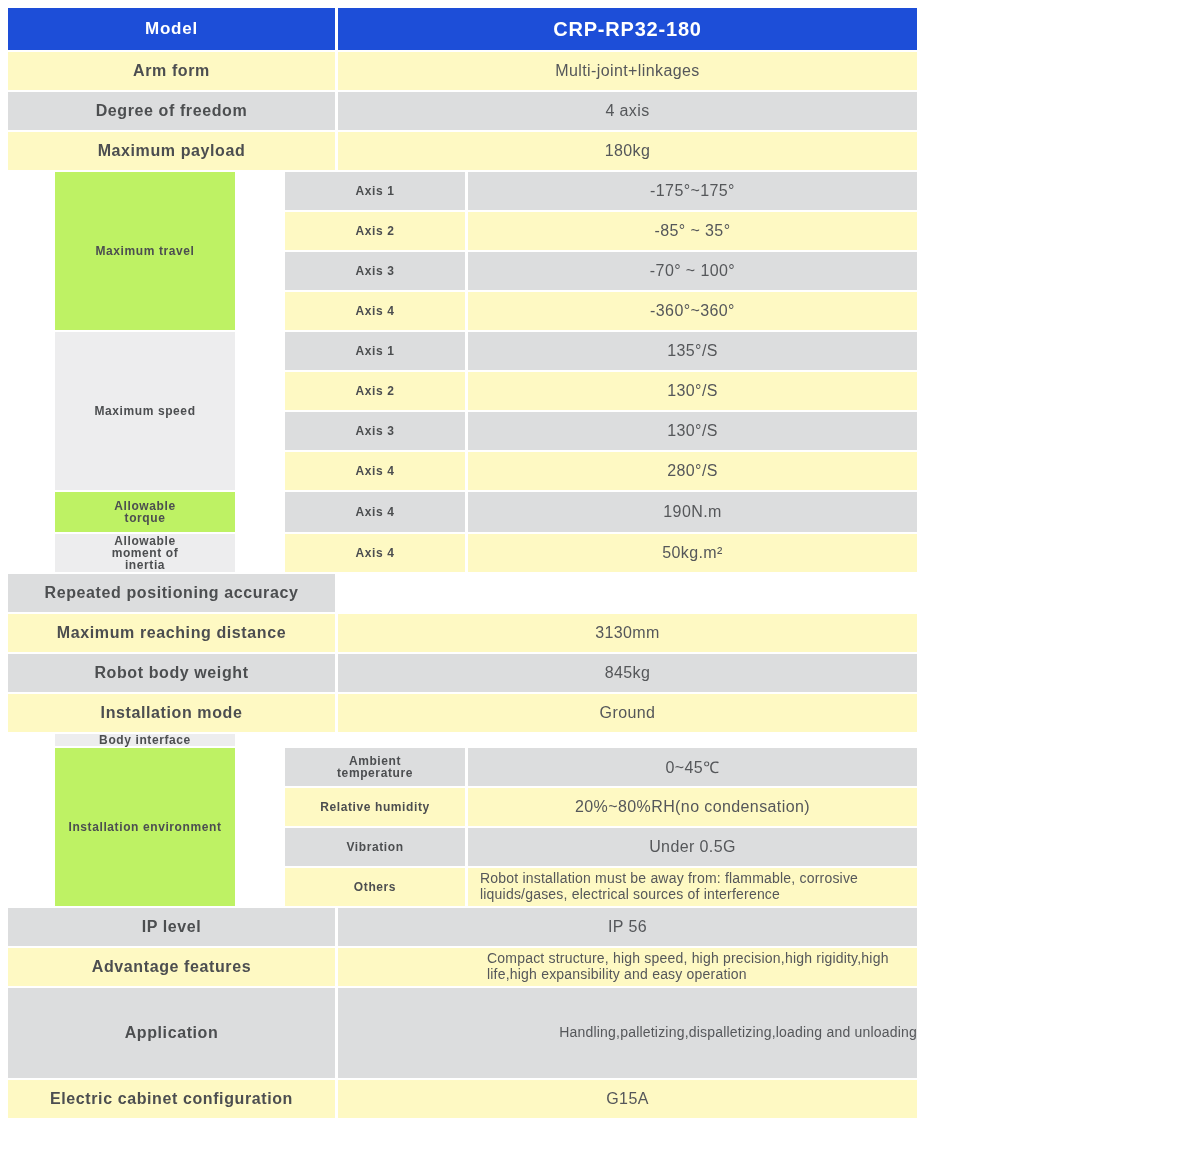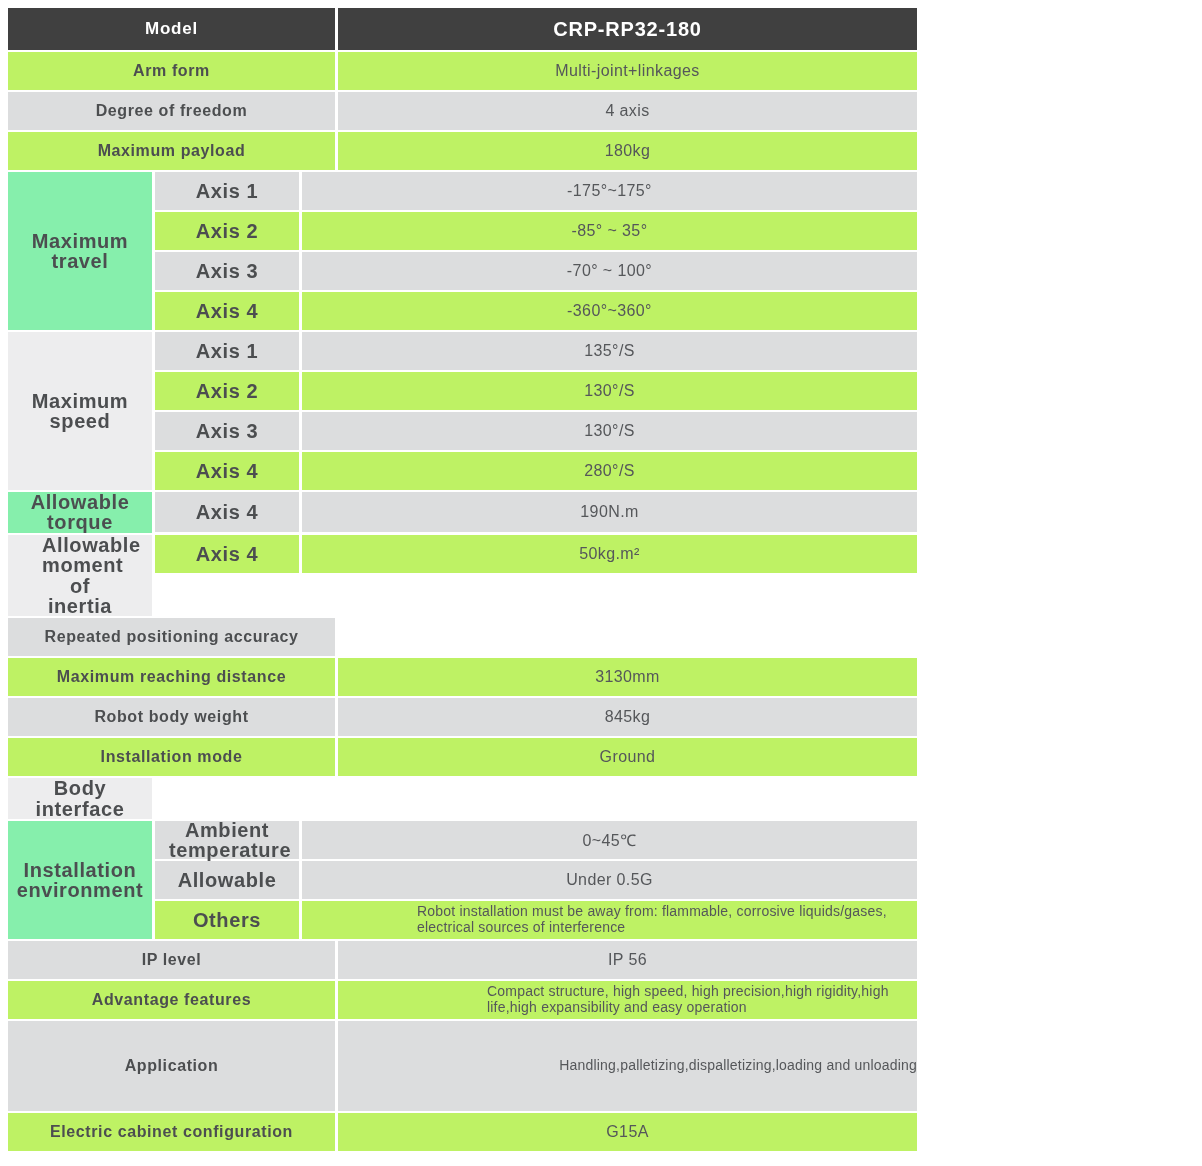--- a/index.html
+++ b/index.html
@@ -26,34 +26,35 @@
     display: flex; align-items: center; justify-content: center;
     text-align: center;
   }
   .label-cell {
     width: 327px; flex: none;
     font-weight: bold; font-size: 16px;
     color: #4c4e50; letter-spacing: 0.6px;
     line-height: 1.05;
   }
   .group-cell, .sub-cell {
-    width: 144px; flex: none;
-    font-weight: bold; font-size: 20px;
+    width: 180px; flex: none;
+    font-weight: bold; font-size: 12px;
     color: #4c4e50; letter-spacing: 0.6px;
     line-height: 1.02;
+    margin-left: 47px;
   }
   .value-cell {
     flex: 1;
     font-size: 16px; color: #55575a; letter-spacing: 0.4px;
   }
   .shade  { background: #dcddde; }
-  .white  { background: #bef264; }
-  .gdark  { background: #86efac; }
+  .white  { background: #fef9c3; }
+  .gdark  { background: #bef264; }
   .glight { background: #ededee; }
-  .header-cell { background: #404040; color: #ffffff; text-align: right; }
+  .header-cell { background: #1d4ed8; color: #ffffff; text-align: right; }
   .header-cell.label-cell { font-size: 17px; letter-spacing: 0.8px; }
   .header-cell.value-cell { font-size: 20px; font-weight: bold; letter-spacing: 0.8px; }
   .txt { display: inline-block; }
   .w100 { max-width: 104px; }
   .w72  { max-width: 76px; }
   .w110 { max-width: 116px; }
   .small-left {
     justify-content: flex-end; text-align: left;
     font-size: 14px; line-height: 1.14; letter-spacing: 0.2px;
     padding-left: 12px;
@@ -190,21 +191,27 @@
       <span class="txt">Installation environment</span>
     </div>
     <div class="subrows">
       <div class="subrow">
         <div class="cell sub-cell shade">
           <span class="txt w110">Ambient temperature</span>
         </div>
         <div class="cell value-cell shade">0~45℃</div>
       </div>
       <div class="subrow">
-        <div class="cell sub-cell shade">Allowable</div>
+        <div class="cell sub-cell white">
+          <span class="txt w110">Relative humidity</span>
+        </div>
+        <div class="cell value-cell white">20%~80%RH(no condensation)</div>
+      </div>
+      <div class="subrow">
+        <div class="cell sub-cell shade">Vibration</div>
         <div class="cell value-cell shade">Under 0.5G</div>
       </div>
       <div class="subrow">
         <div class="cell sub-cell white">Others</div>
         <div class="cell value-cell white small-left">
           <span class="txt mw470">Robot installation must be away from: flammable, corrosive liquids/gases, electrical sources of interference</span>
         </div>
       </div>
     </div>
   </div>

